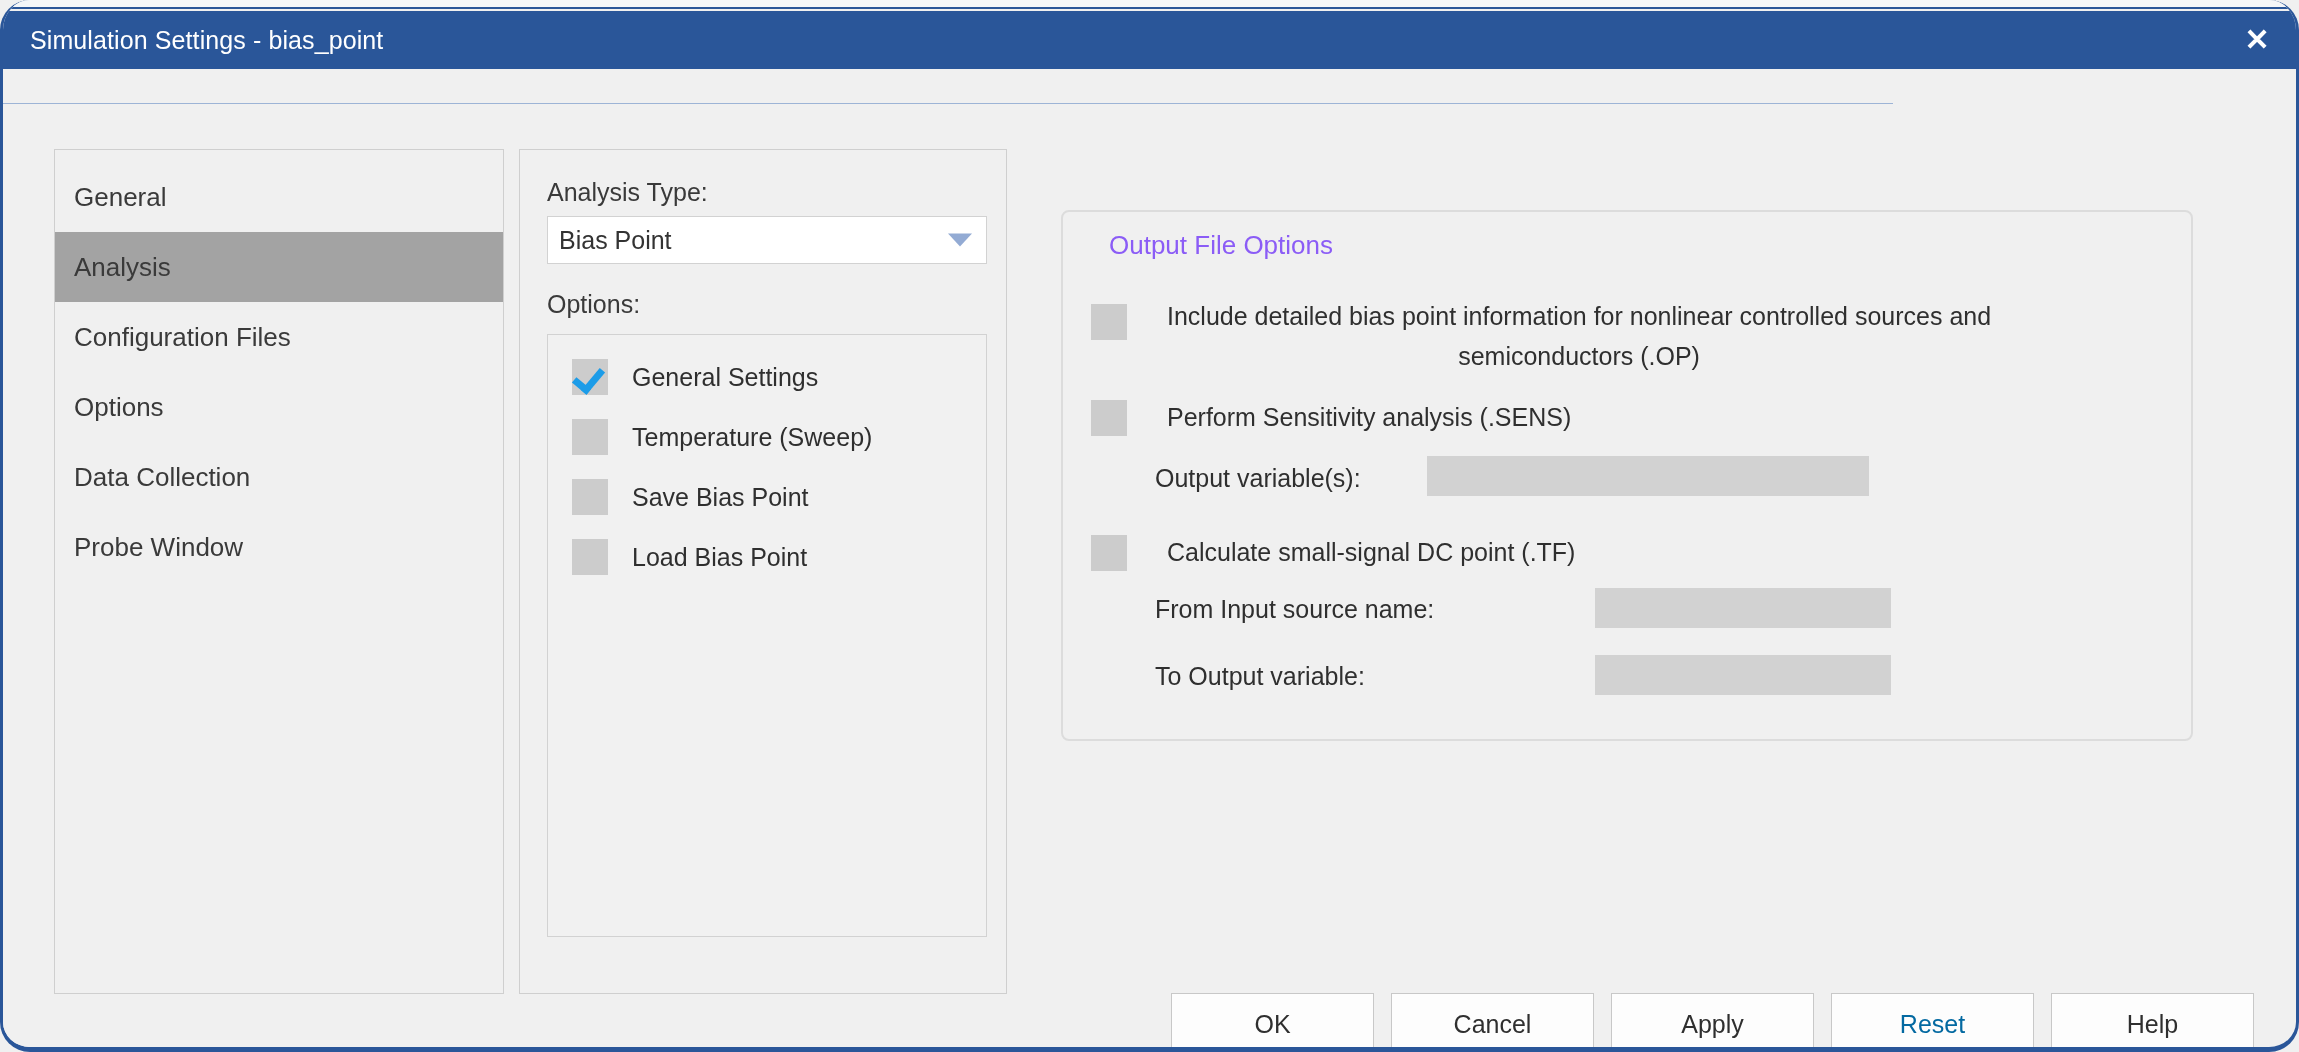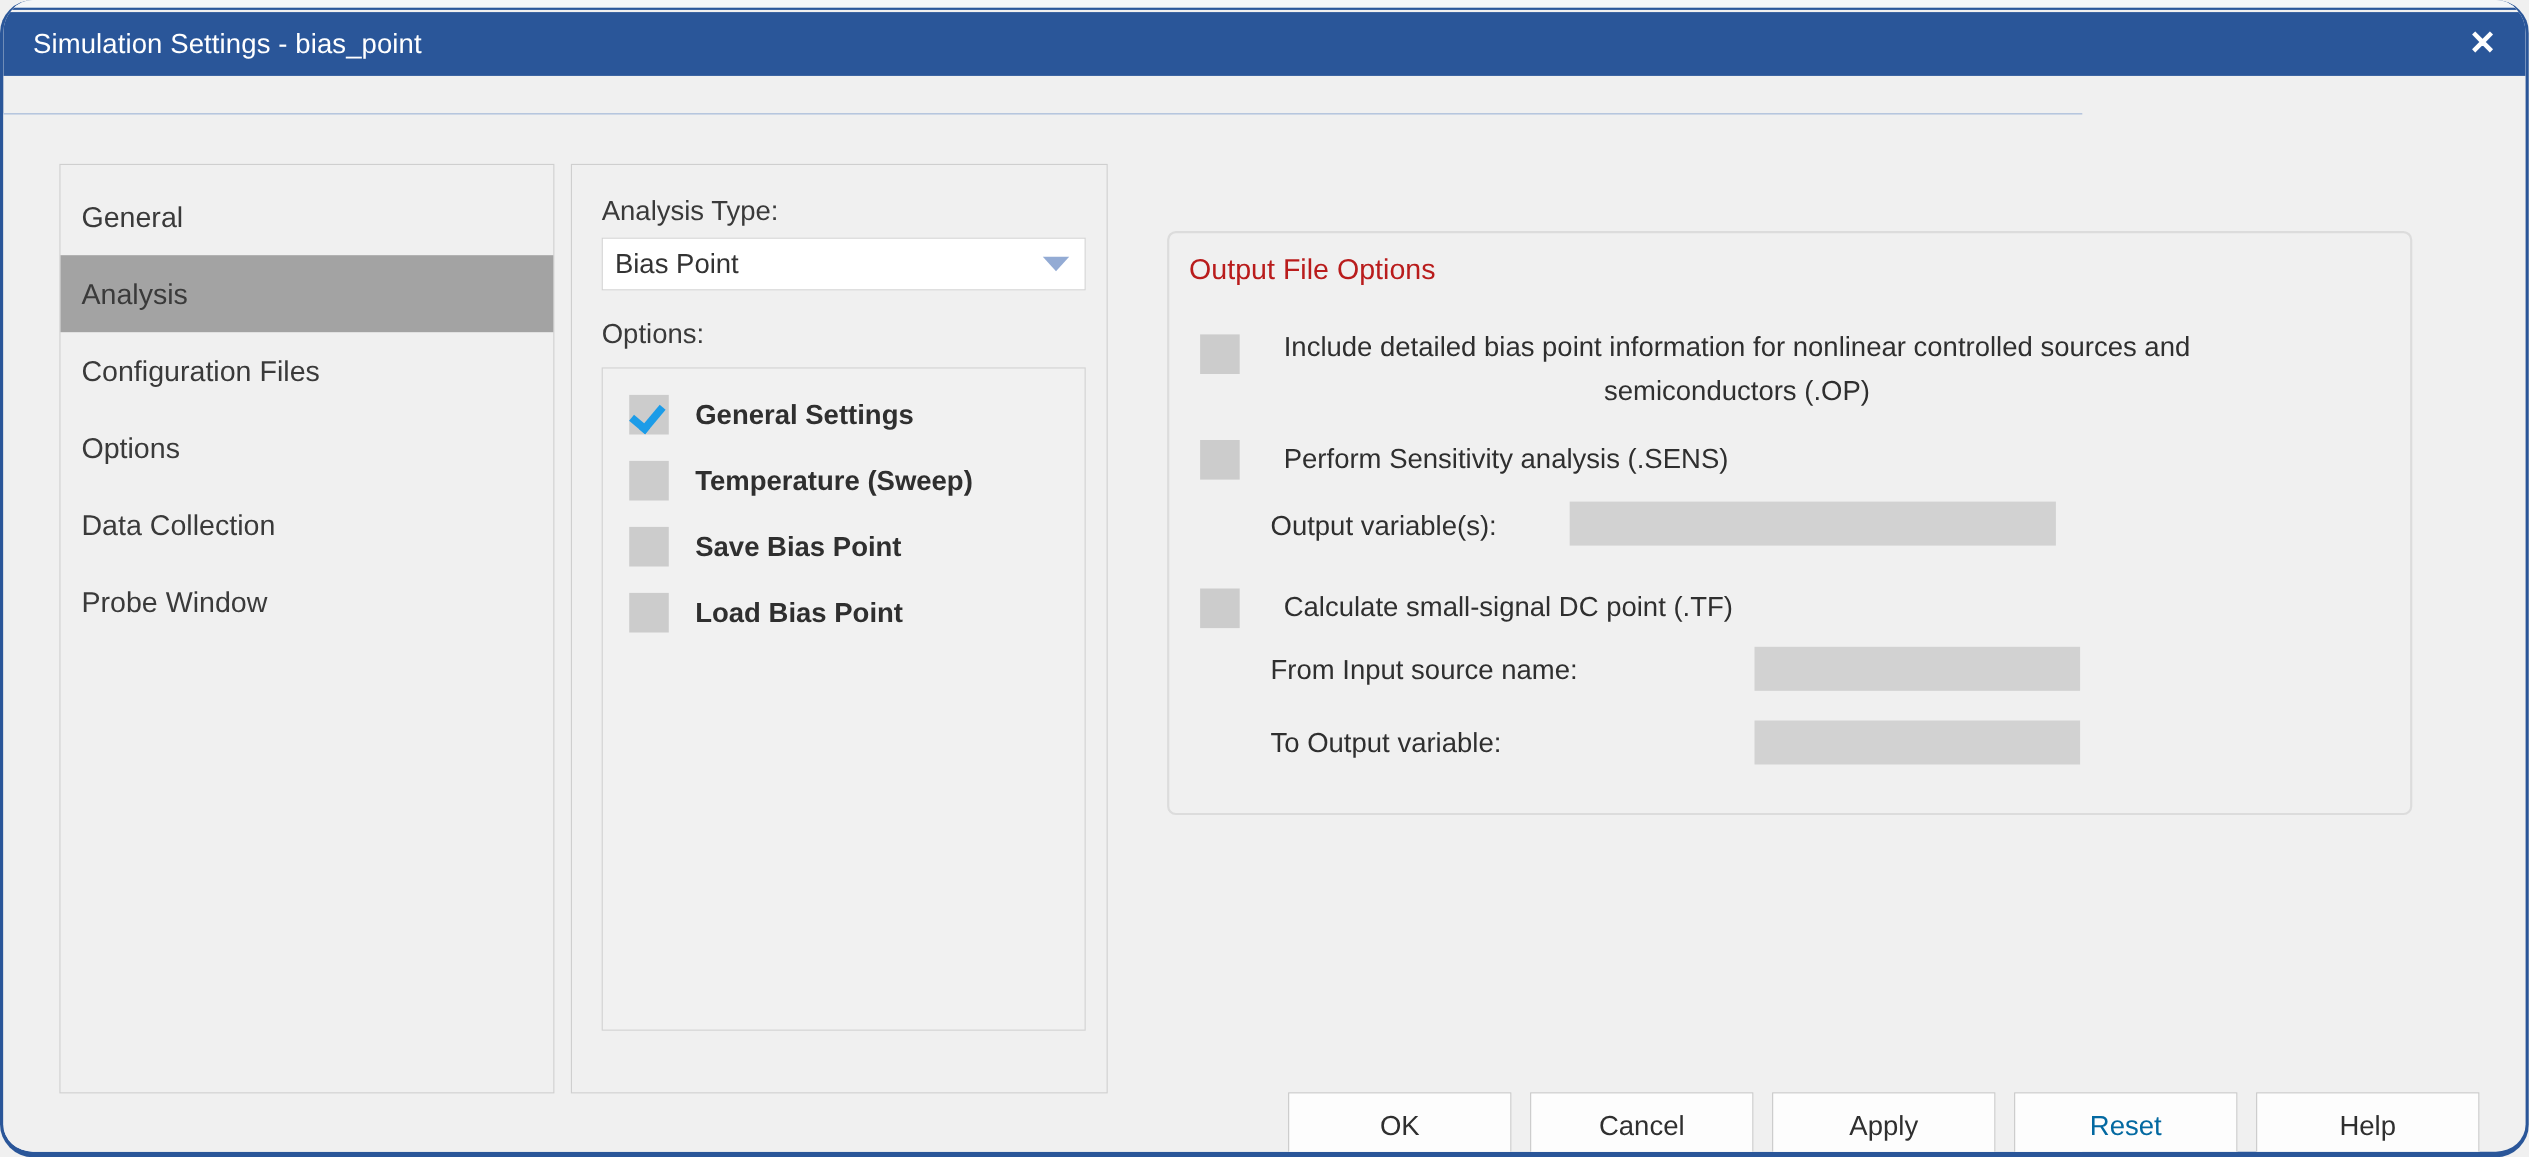--- a/index.html
+++ b/index.html
@@ -123,21 +123,20 @@
   .opt-row {
     height: 60px;
     display: flex; align-items: center;
     padding-left: 24px;
     cursor: pointer;
   }
   .opt-label {
     font-size: 25px; color: #2f2f2f;
     margin-left: 24px;
     white-space: nowrap;
-    font-weight: bold;
   }
 
   
   .cbox {
     width: 36px; height: 36px;
     background: #cccccc;
     position: relative;
     flex: 0 0 auto;
   }
   .cbox.checked::after {
@@ -152,24 +151,24 @@
 
   
   #groupbox {
     position: absolute; left: 1058px; top: 106px;
     width: 1132px; height: 531px;
     border: 2px solid #dcdcdc;
     border-radius: 8px;
     background: transparent;
   }
   #group-legend {
-    position: absolute; left: 1070px; top: 126px;
+    position: absolute; left: 1098px; top: 126px;
     background: #f0f0f0;
     padding: 0 10px 0 8px;
-    font-size: 26px; color: #b91c1c;
+    font-size: 26px; color: #8b5cf6;
     white-space: nowrap;
   }
   .grow {
     position: absolute;
     display: flex; align-items: flex-start;
   }
   .grow .txt {
     font-size: 25px; color: #2f2f2f;
     line-height: 40px;
   }

